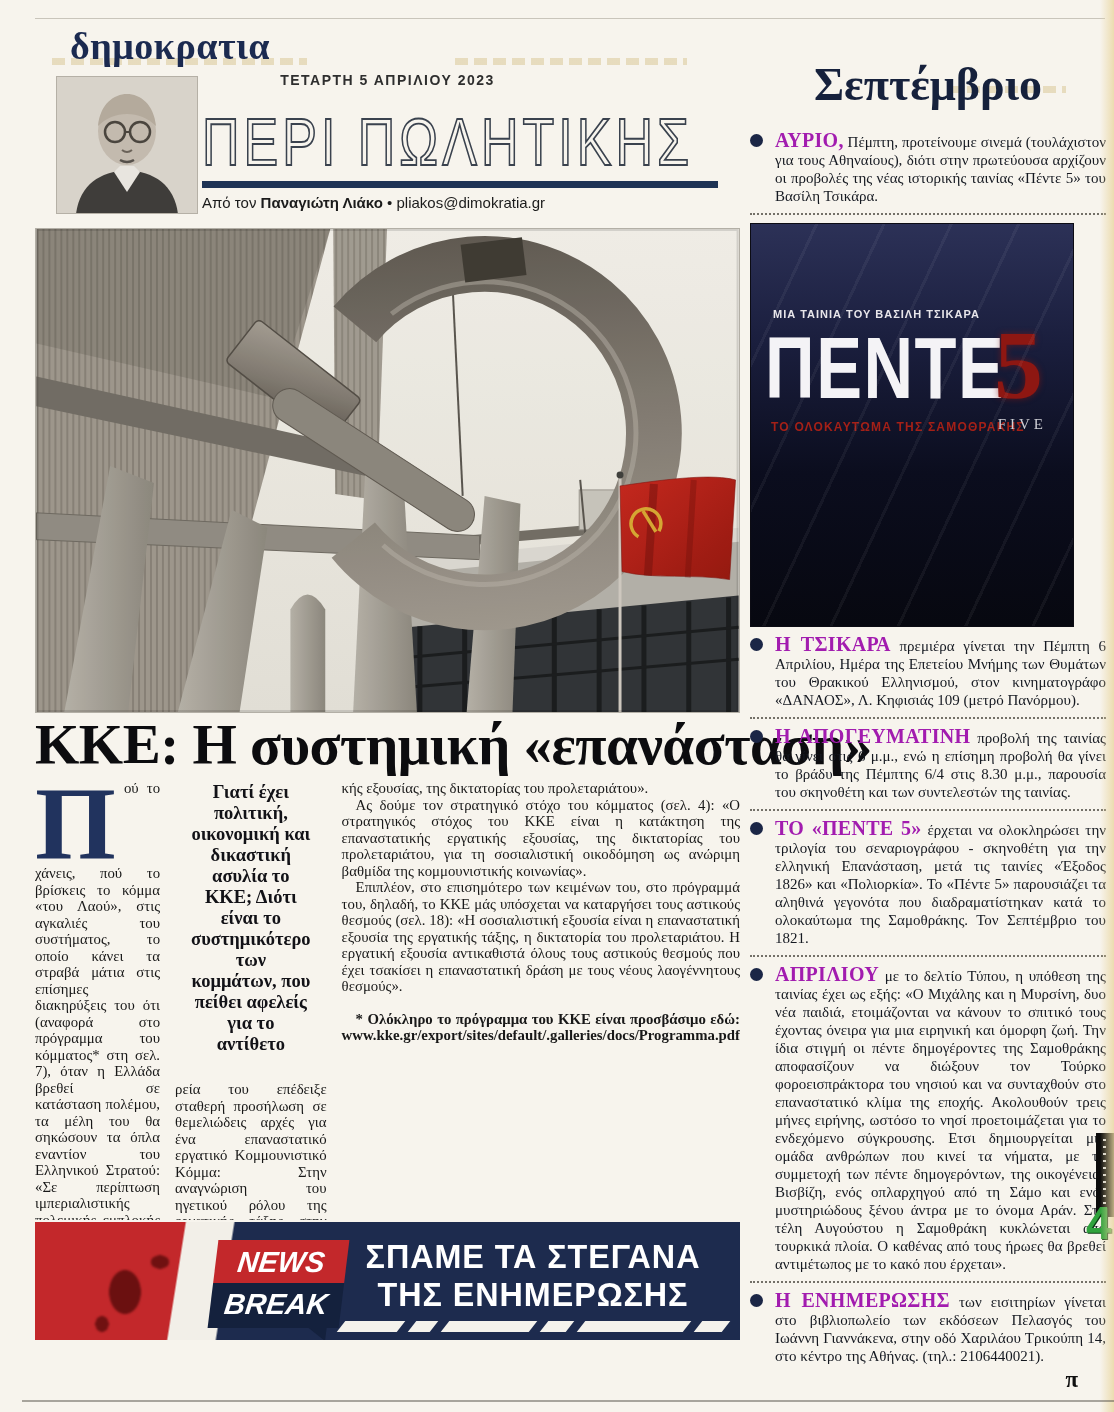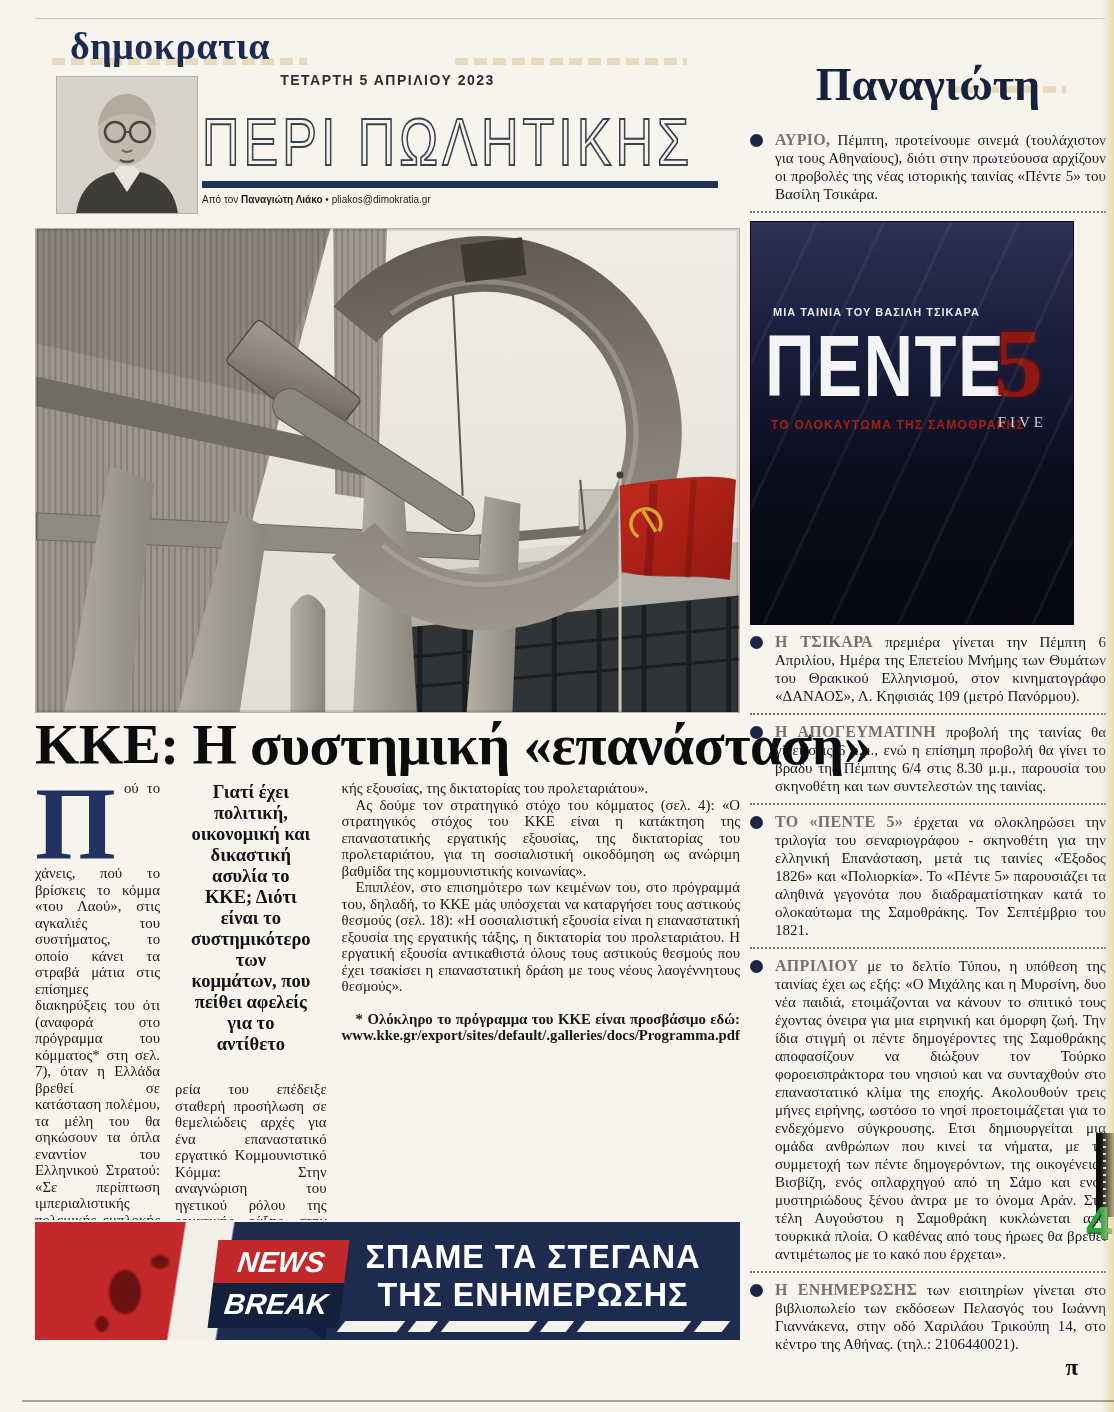--- a/index.html
+++ b/index.html
@@ -21,21 +21,21 @@
   .mast-date{position:absolute;left:35px;top:72px;width:705px;text-align:center;
         font-family:"Liberation Sans",sans-serif;font-weight:bold;font-size:14px;color:#2e2e2e;letter-spacing:1.5px;}
 
   .portrait{position:absolute;left:56px;top:76px;width:142px;height:138px;}
   .col-title{position:absolute;left:202px;top:104px;width:520px;white-space:nowrap;
         font-family:"Liberation Sans",sans-serif;font-size:52px;letter-spacing:4px;color:#3a424e;
         -webkit-text-fill-color:transparent;-webkit-text-stroke:1.5px #3a424e;
         transform:scaleY(1.28);transform-origin:left top;}
   .title-rule{position:absolute;left:202px;top:181px;width:516px;height:7px;background:#1e3355;}
   .byline{position:absolute;left:202px;top:194px;font-family:"Liberation Sans",sans-serif;
-        font-size:10px;color:#1b1b1b;}
+        font-size:15px;color:#1b1b1b;}
   .byline .author{font-weight:bold;}
   .byline .email{color:#1b1b1b;}
 
   .photo{position:absolute;left:35px;top:228px;width:705px;height:485px;border:1px solid #b3afa6;
         box-sizing:border-box;background:#e9e6e0;}
   .photo svg{display:block;width:100%;height:100%;}
 
   .headline{position:absolute;left:35px;top:712px;width:705px;white-space:nowrap;
         font-family:"Liberation Serif",serif;font-weight:bold;font-size:57px;color:#0c0c0f;letter-spacing:-.5px;}
 
@@ -73,21 +73,21 @@
   .bbar{display:flex;justify-content:center;gap:11px;margin-top:8px;}
   .bbar span{height:11px;background:#f4f2ec;transform:skewX(-38deg);display:block;}
 
   .sidebar{position:absolute;left:750px;top:58px;width:356px;}
   .sb-title{text-align:center;font-family:"Liberation Serif",serif;font-weight:bold;
         font-size:46px;color:#16213c;margin:0 0 20px;}
   .sb-item{position:relative;padding-left:25px;font-size:15px;line-height:18px;
         text-align:justify;color:#151921;}
   .sb-item .bullet{position:absolute;left:0;top:3px;width:13px;height:13px;border-radius:50%;
         background:#1b2646;}
-  .sb-lead{font-weight:bold;color:#737373;font-size:16px;letter-spacing:.3px;}
+  .sb-lead{font-weight:bold;color:#a21caf;font-size:20px;letter-spacing:.3px;}
   .sb-sep{border:none;border-bottom:2px dotted #5d5a51;margin:8px 0;opacity:.85;}
 
   .poster{position:relative;width:322px;height:402px;margin:2px 0;border:1px solid #0c0c14;
         background:linear-gradient(180deg,#2c3157 0%,#1a1e3d 30%,#0b0d1e 62%,#070810 100%);}
   .poster::after{content:"";position:absolute;inset:0;
         background:repeating-linear-gradient(115deg,transparent 0 58px,rgba(255,255,255,.05) 58px 61px);}
   .poster-credit{position:absolute;left:22px;top:84px;font-family:"Liberation Sans",sans-serif;
         font-weight:bold;font-size:11px;letter-spacing:1px;color:#e8e6ea;}
   .poster-title{position:absolute;left:14px;top:100px;font-family:"Liberation Sans",sans-serif;
         font-weight:bold;font-size:88px;line-height:1;letter-spacing:2px;color:#f4f3f6;
@@ -276,21 +276,21 @@
         <span style="width:22px"></span>
         <span style="width:88px"></span>
         <span style="width:26px"></span>
         <span style="width:106px"></span>
         <span style="width:28px"></span>
       </div>
     </div>
   </div>
 
   <div class="sidebar">
-    <div class="sb-title">Παναγιώτη</div>
+    <div class="sb-title">Σεπτέμβριο</div>
 
     <div class="sb-item">
       <span class="bullet"></span>
       <span class="sb-lead">ΑΥΡΙΟ,</span>
       <span>Πέμπτη, προτείνουμε σινεμά (τουλάχιστον για τους Αθηναίους), διότι στην πρωτεύουσα αρχίζουν οι προβολές της νέας ιστορικής ταινίας «Πέντε 5» του Βασίλη Τσικάρα.</span>
     </div>
     <hr class="sb-sep">
 
     <div class="poster">
       <div class="poster-credit">ΜΙΑ ΤΑΙΝΙΑ ΤΟΥ ΒΑΣΙΛΗ ΤΣΙΚΑΡΑ</div>

